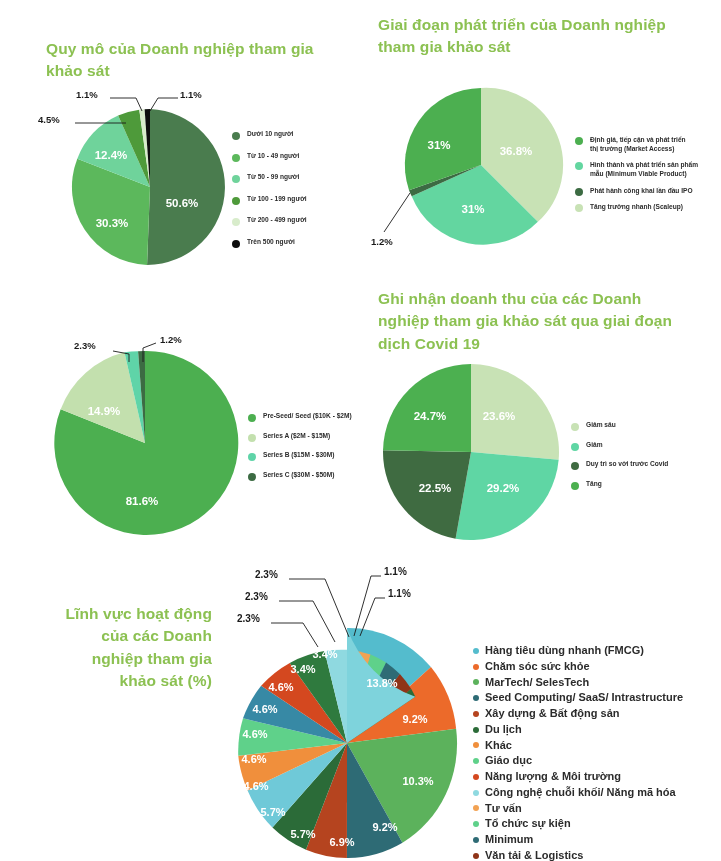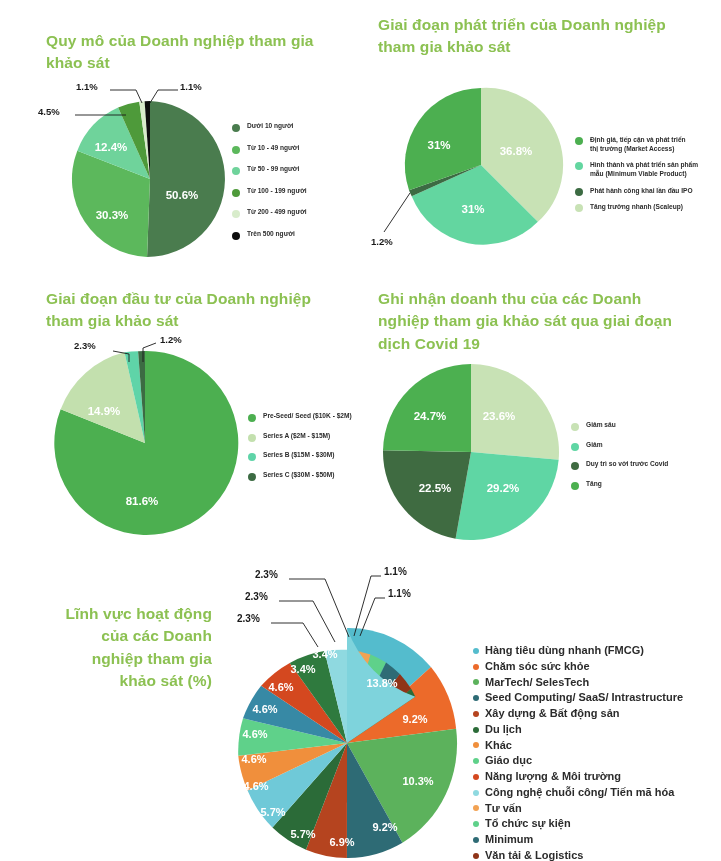--- a/index.html
+++ b/index.html
@@ -69,21 +69,21 @@
   .legend-big .legend-text { font-size: 11px; font-weight: 600; line-height: 1.25; white-space: nowrap; }
 
   .legend-compact .legend-row { margin-bottom: 11.5px; }
   .legend-tight .legend-row { margin-bottom: 9.5px; }
   .legend-l2 .legend-row { margin-bottom: 7.5px; }
   .legend-l2 .legend-dot { margin-top: 1px; }
 </style>
 </head>
 <body>
 
-<div class="panel" style="left:0; top:8px; width:361px; height:262px;">
+<div class="panel" style="left:0; top:16px; width:361px; height:262px;">
   <div class="chart-title" style="position:absolute; left:46px; top:22px; width:290px;">Quy mô của Doanh nghiệp tham gia khảo sát</div>
 
   <div class="pie-wrap" style="position:absolute; left:30px; top:68px;">
     <svg class="pie-svg" width="205" height="190" viewBox="0 0 205 190">
 
       <g>
 
         <path fill="#4a7c4e" d="M120,103 L120,25 A78,78 0 0 1 117.06,180.94 Z"></path>
 
         <path fill="#5cb85c" d="M120,103 L117.06,180.94 A78,78 0 0 1 47.28,74.66 Z"></path>
@@ -177,21 +177,20 @@
       <span class="legend-text">Phát hành công khai lần đầu IPO</span>
     </div>
     <div class="legend-row">
       <span class="legend-dot" style="background:#c8e2b5"></span>
       <span class="legend-text">Tăng trưởng nhanh (Scaleup)</span>
     </div>
   </div>
 </div>
 
 <div class="panel" style="left:0; top:270; width:361px; height:280px; top:270px;">
-  <div class="chart-title" style="position:absolute; left:46px; top:18px; width:290px;">Giai đoạn đầu tư của Doanh nghiệp tham gia khảo sát</div>
 
   <div class="pie-wrap" style="position:absolute; left:30px; top:68px;">
     <svg class="pie-svg" width="215" height="205" viewBox="0 0 215 205">
       <g>
 
         <path fill="#4caf50" d="M115,105 L115,13 A92,92 0 1 1 30.68,71.34 Z"></path>
 
         <path fill="#c3e0ae" d="M115,105 L30.68,71.34 A92,92 0 0 1 94.46,14.32 Z"></path>
 
         <path fill="#5fd4a8" d="M115,105 L94.46,14.32 A92,92 0 0 1 108.08,13.26 Z"></path>
@@ -380,21 +379,21 @@
     <div class="legend-row">
       <span class="legend-dot" style="background:#5fd18a"></span>
       <span class="legend-text">Giáo dục</span>
     </div>
     <div class="legend-row">
       <span class="legend-dot" style="background:#d4481f"></span>
       <span class="legend-text">Năng lượng &amp; Môi trường</span>
     </div>
     <div class="legend-row">
       <span class="legend-dot" style="background:#8fd9e0"></span>
-      <span class="legend-text">Công nghệ chuỗi công/ Tiến mã hóa</span>
+      <span class="legend-text">Công nghệ chuỗi khối/ Năng mã hóa</span>
     </div>
     <div class="legend-row">
       <span class="legend-dot" style="background:#f2a253"></span>
       <span class="legend-text">Tư vấn</span>
     </div>
     <div class="legend-row">
       <span class="legend-dot" style="background:#5fd18a"></span>
       <span class="legend-text">Tổ chức sự kiện</span>
     </div>
     <div class="legend-row">

